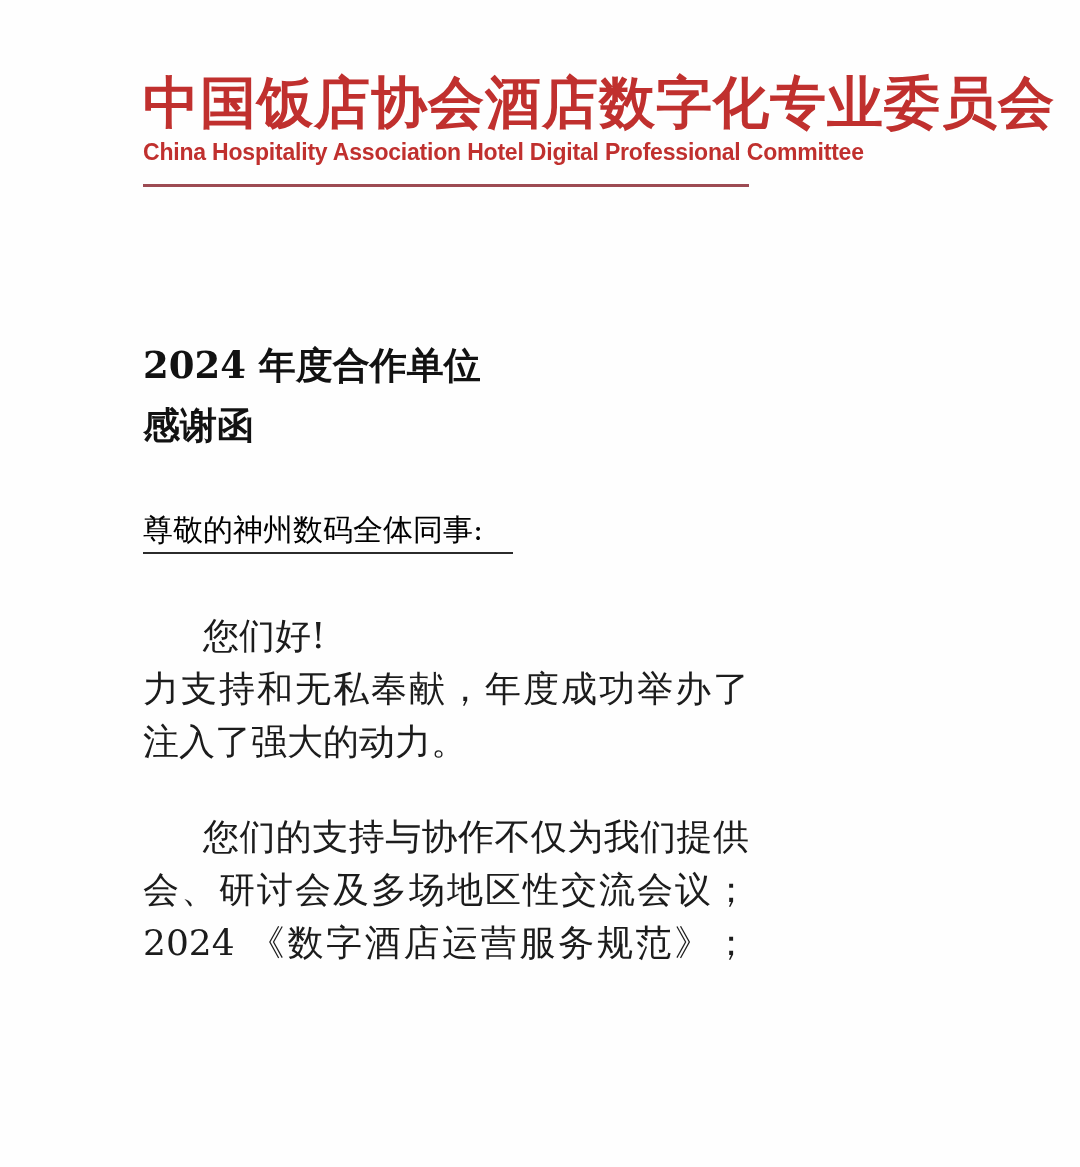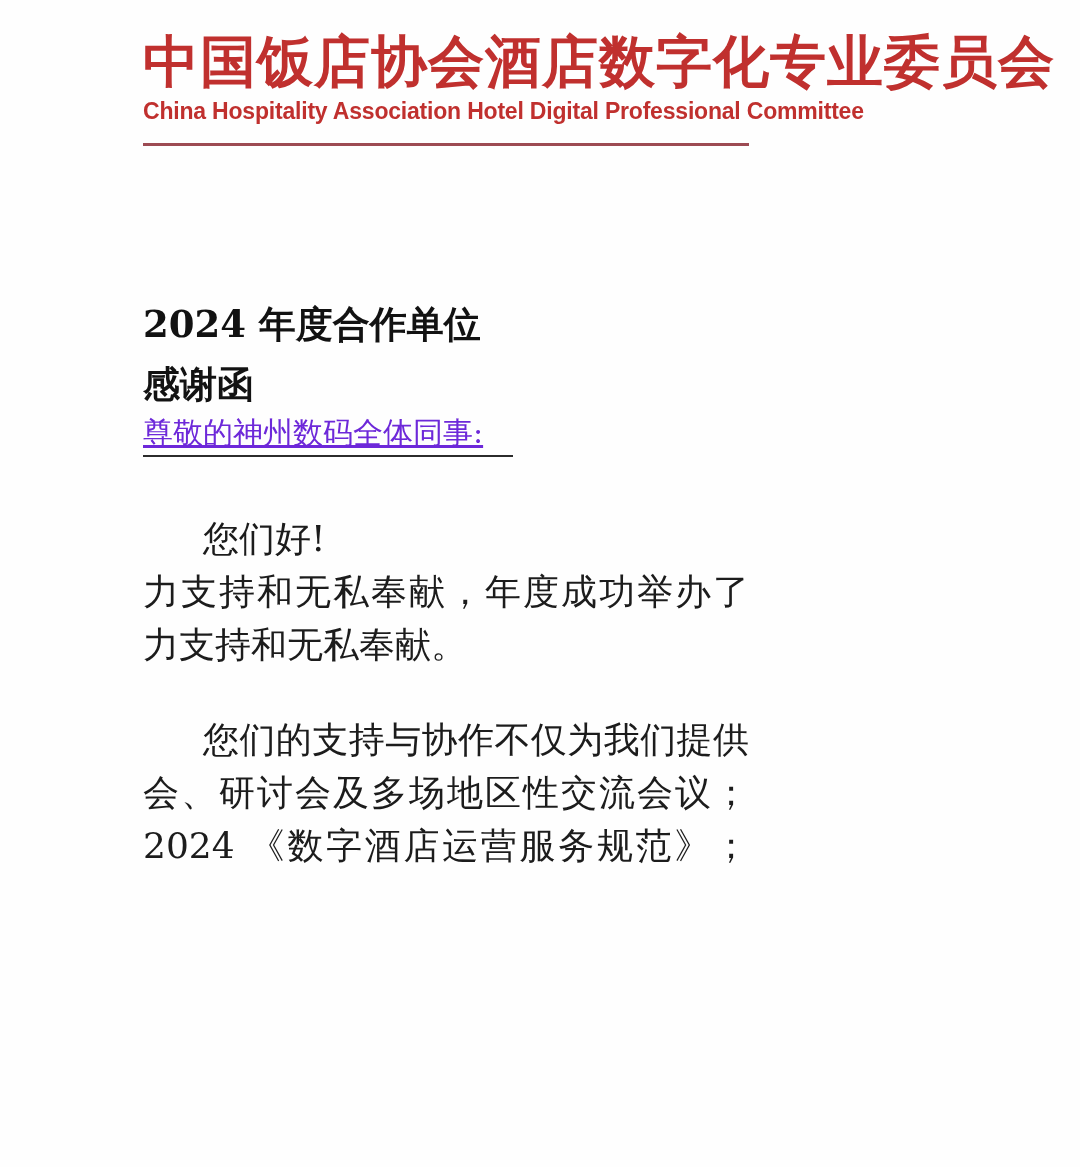--- a/index.html
+++ b/index.html
@@ -6,21 +6,21 @@
   * { margin: 0; padding: 0; box-sizing: border-box; }
   html, body {
     width: 1080px; height: 1167px;
     overflow: hidden;
     background: #fefefe;
     font-family: "DejaVu Serif", "Liberation Serif", serif;
   }
   .page {
     position: relative;
     width: 881px; height: 1167px;
-    padding: 32px 132px 0 143px;
+    padding: 73px 132px 0 143px;
     background: #fefefe;
     color: #1c1c1c;
   }
   
   .lh-zh {
     font-size: 56px;
     font-weight: bold;
     color: var(--accent);
     letter-spacing: 1px;
     white-space: nowrap;
@@ -44,25 +44,25 @@
   .title {
     margin-top: 148px;
     text-align: left;
     font-size: 37px;
     font-weight: bold;
     line-height: 60px;
     color: #121212;
   }
   
   .salutation {
+    margin-top: 56px;
     font-size: 30px;
     line-height: 38px;
-    color: #6d28d9;
+    color: #000000;
     white-space: nowrap;
-    text-decoration: underline;
   }
   .salutation .u {
     border-bottom: 2px solid #2b2b2b;
     padding-right: 30px;
     padding-bottom: 5px;
   }
   
   .body-lines { margin-top: 60px; }
   .line {
     font-size: 36px;
@@ -97,20 +97,20 @@
       <div>感谢函</div>
     </h1>
 
     <p class="salutation">
       <span class="u">尊敬的神州数码全体同事:</span>
     </p>
 
     <div class="body-lines">
       <div class="line indent">您们好!</div>
       <div class="line j">力支持和无私奉献，年度成功举办了一系列全国性行业数字化峰</div>
-      <div class="line">力支持和无私奉献。</div>
+      <div class="line">注入了强大的动力。</div>
       <div class="line indent j gap">您们的支持与协作不仅为我们提供了宝贵的资源，更为我们</div>
       <div class="line j">会、研讨会及多场地区性交流会议；成功制定了团标 T/CHA039-</div>
       <div class="line j">2024 《数字酒店运营服务规范》；顺利发布了《坐看云起时——</div>
     </div>
   </main>
 
 </div>
 
 </body></html>

